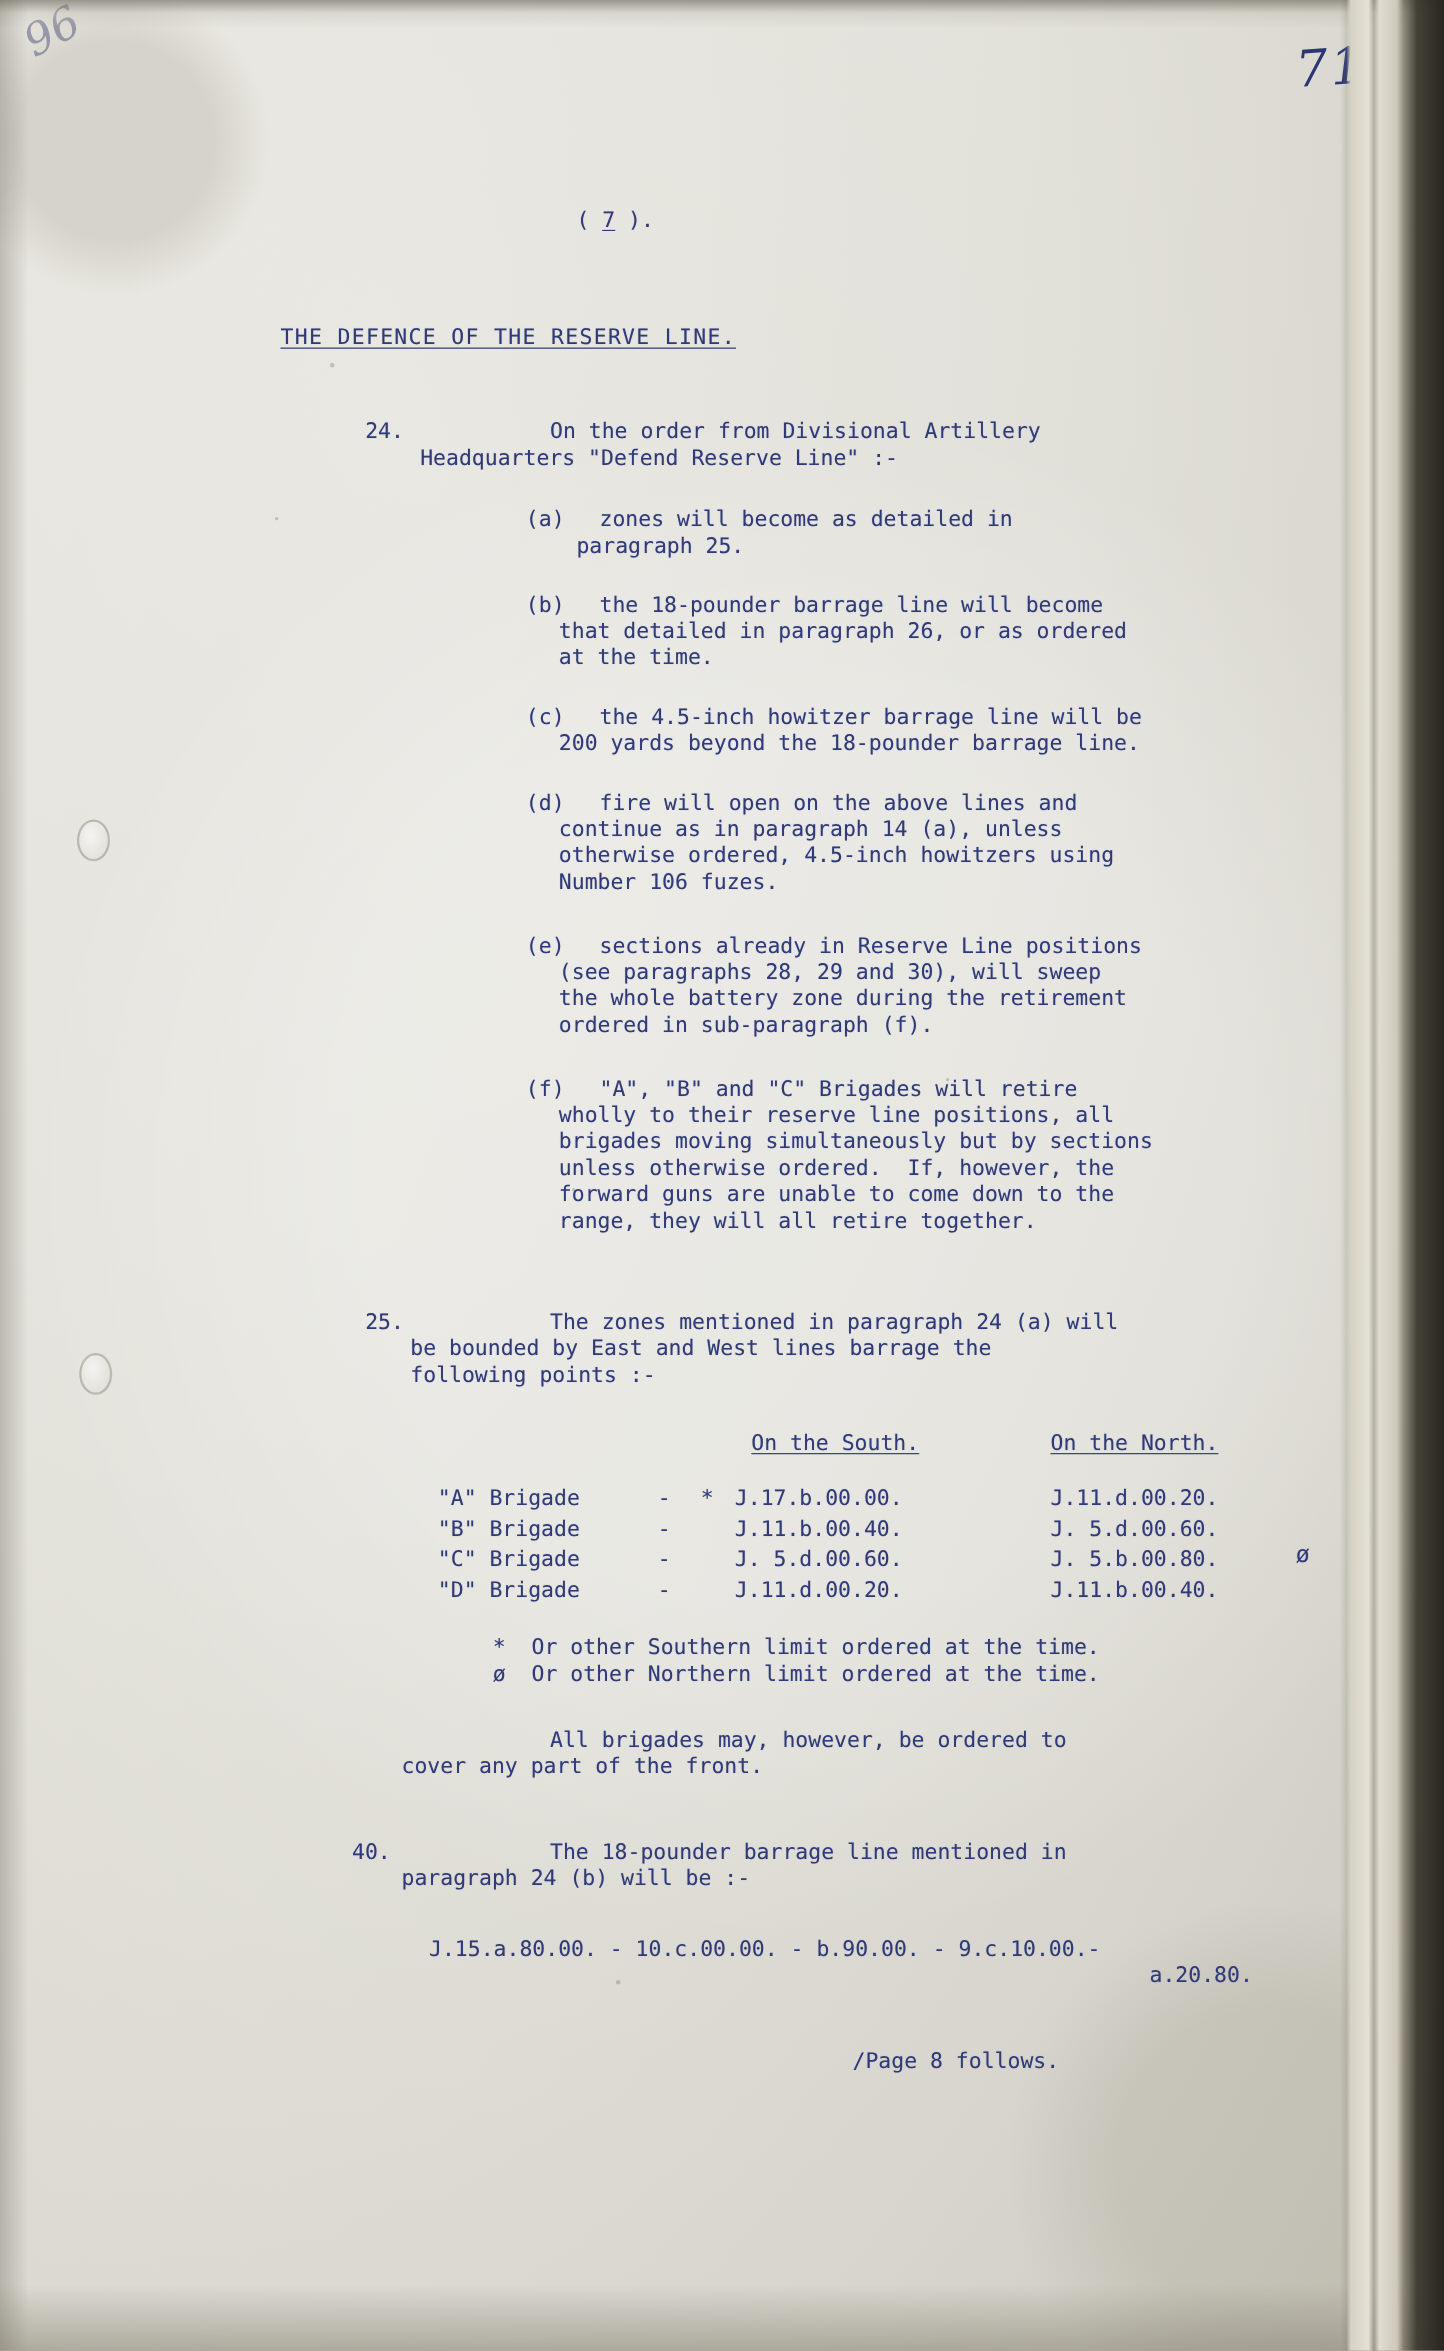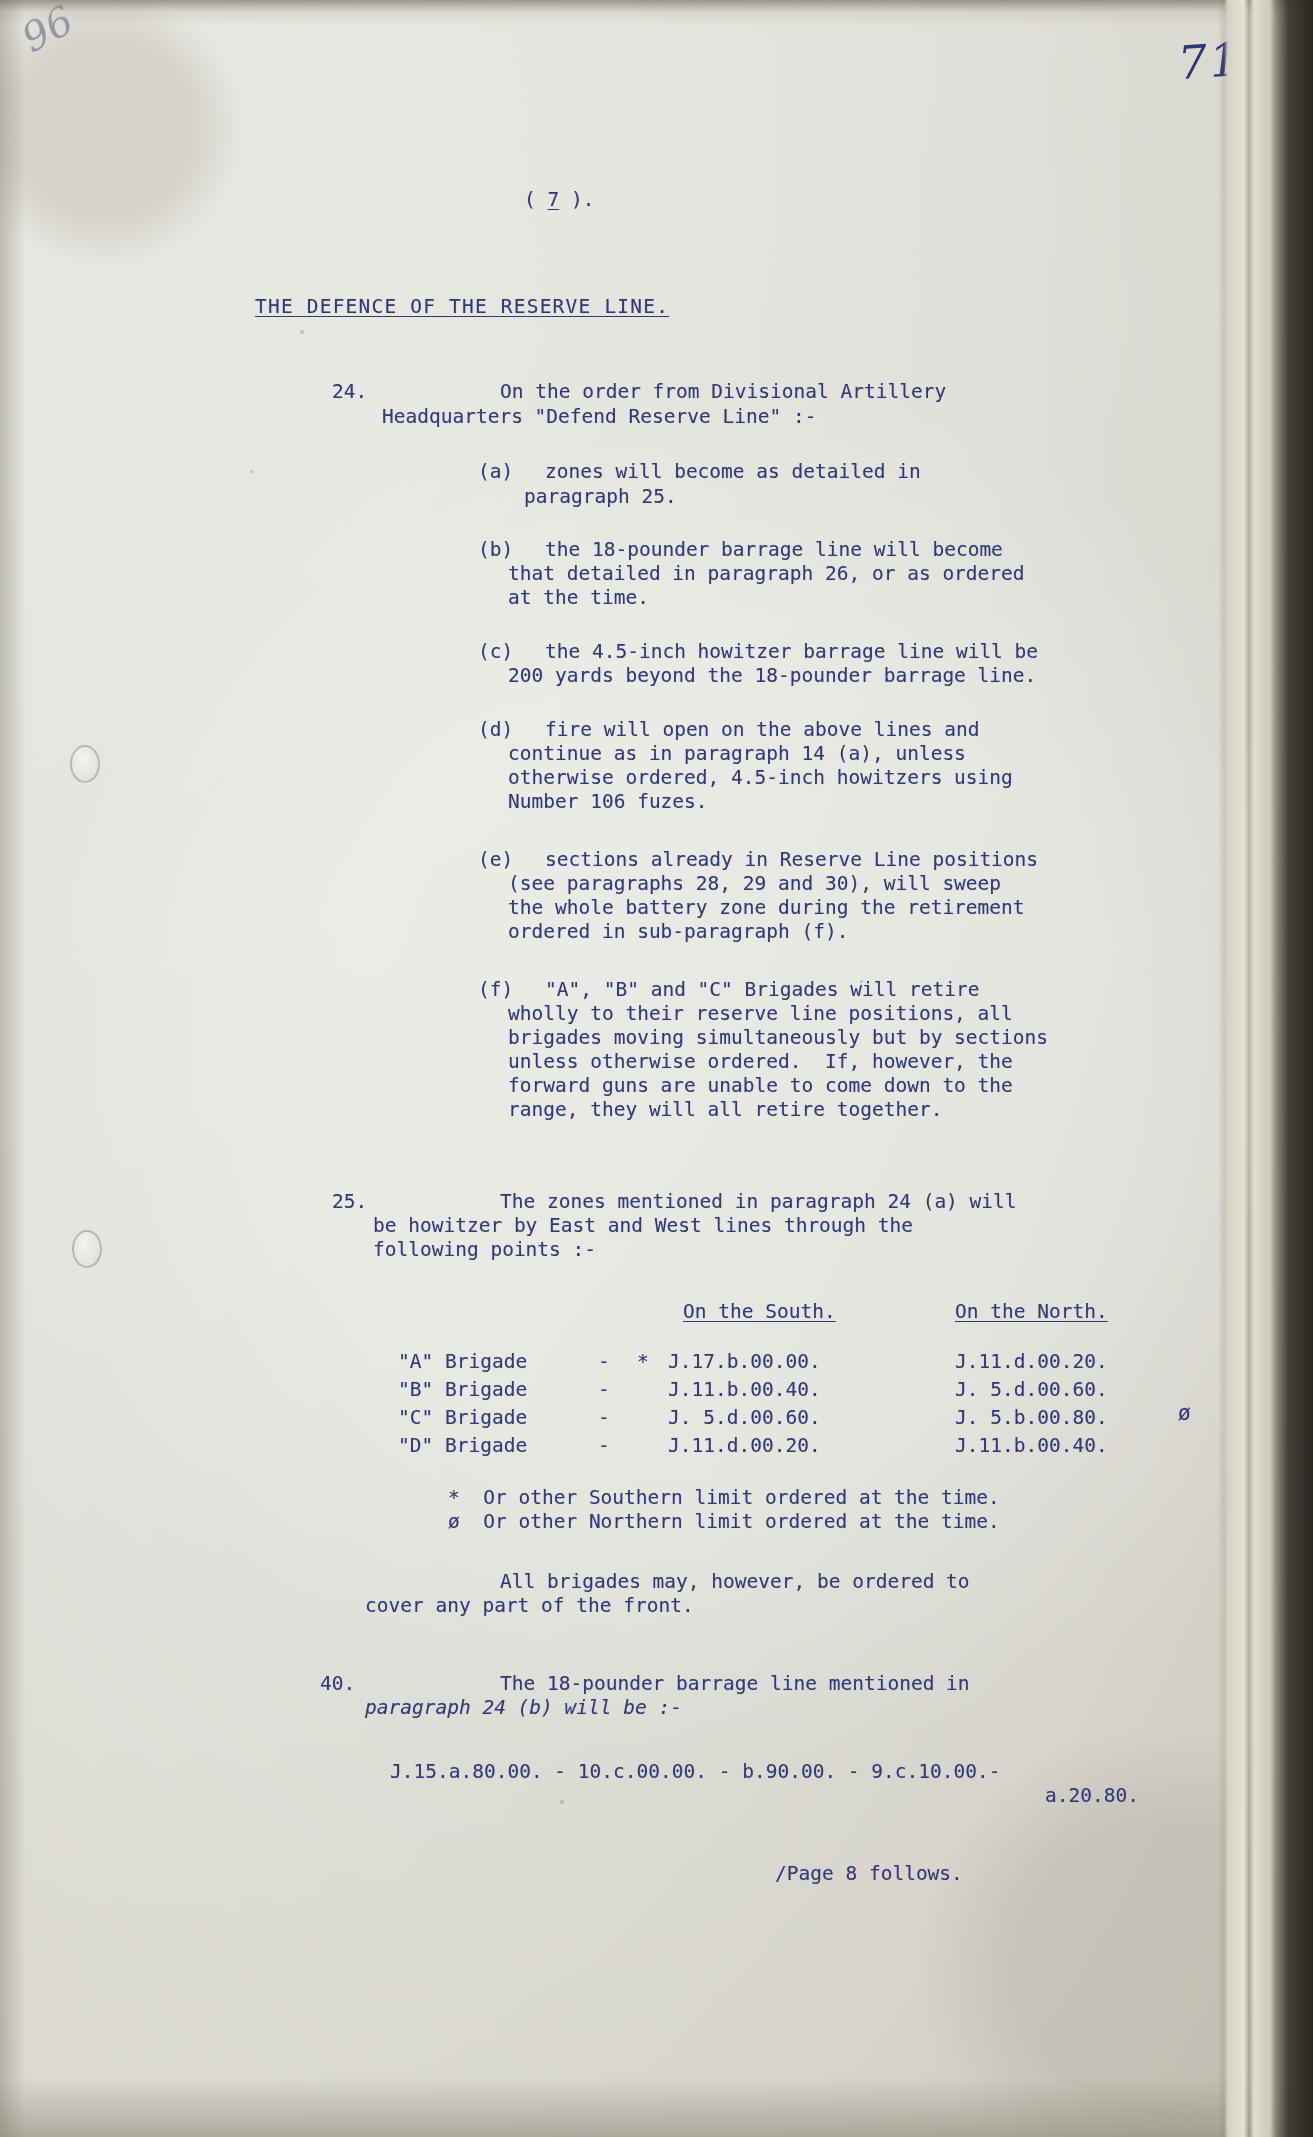--- a/index.html
+++ b/index.html
@@ -173,21 +173,21 @@
     <div class="tline" style="top:978px;left:478px;">(f)</div>
     <div class="tline" style="top:978px;left:545px;">"A", "B" and "C" Brigades will retire</div>
     <div class="tline" style="top:1002px;left:508px;">wholly to their reserve line positions, all</div>
     <div class="tline" style="top:1050px;left:508px;">unless otherwise ordered.  If, however, the</div>
     <div class="tline" style="top:1026px;left:508px;">brigades moving simultaneously but by sections</div>
     <div class="tline" style="top:1074px;left:508px;">forward guns are unable to come down to the</div>
     <div class="tline" style="top:1098px;left:508px;">range, they will all retire together.</div>
 
     <div class="tline" style="top:1190px;left:332px;">25.</div>
     <div class="tline" style="top:1190px;left:500px;">The zones mentioned in paragraph 24 (a) will</div>
-    <div class="tline" style="top:1214px;left:373px;">be howitzer by East and West lines through the</div>
+    <div class="tline" style="top:1214px;left:373px;">be bounded by East and West lines barrage the</div>
     <div class="tline" style="top:1238px;left:373px;">following points :-</div>
 
     <div class="tline u" style="top:1300px;left:683px;">On the South.</div>
     <div class="tline u" style="top:1300px;left:955px;">On the North.</div>
 
     <div class="tline" style="top:1350px;left:398px;"><span>"A" Brigade</span></div>
     <div class="tline" style="top:1350px;left:598px;">-</div>
     <div class="tline" style="top:1350px;left:637px;">*</div>
     <div class="tline" style="top:1350px;left:668px;">J.17.b.00.00.</div>
     <div class="tline" style="top:1350px;left:955px;">J.11.d.00.20.</div>
@@ -209,21 +209,21 @@
     <div class="tline" style="top:1434px;left:955px;">J.11.b.00.40.</div>
 
     <div class="tline" style="top:1510px;left:448px;">ø  Or other Northern limit ordered at the time.</div>
     <div class="tline" style="top:1486px;left:448px;">*  Or other Southern limit ordered at the time.</div>
 
     <div class="tline" style="top:1570px;left:500px;">All brigades may, however, be ordered to</div>
     <div class="tline" style="top:1594px;left:365px;">cover any part of the front.</div>
 
     <div class="tline" style="top:1672px;left:320px;">40.</div>
     <div class="tline" style="top:1672px;left:500px;">The 18-pounder barrage line mentioned in</div>
-    <div class="tline" style="top:1696px;left:365px;font-style:italic;">paragraph 24 (b) will be :-</div>
+    <div class="tline" style="top:1696px;left:365px;">paragraph 24 (b) will be :-</div>
 
     <div class="tline" style="top:1760px;left:390px;">J.15.a.80.00. - 10.c.00.00. - b.90.00. - 9.c.10.00.-</div>
     <div class="tline" style="top:1784px;left:1045px;">a.20.80.</div>
 
     <div class="tline" style="top:1862px;left:775px;">/Page 8 follows.</div>
 
   </div>
 
   <div id="top-edge"></div>
   <div id="left-edge"></div>

